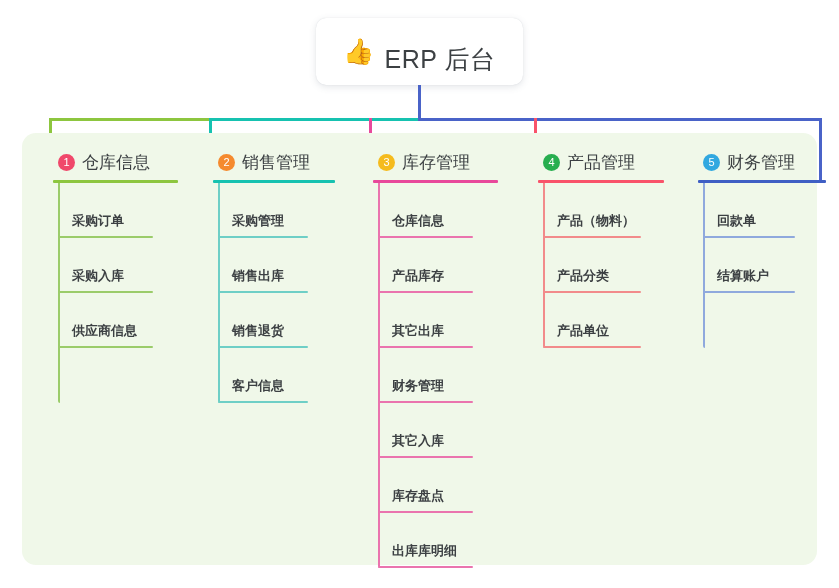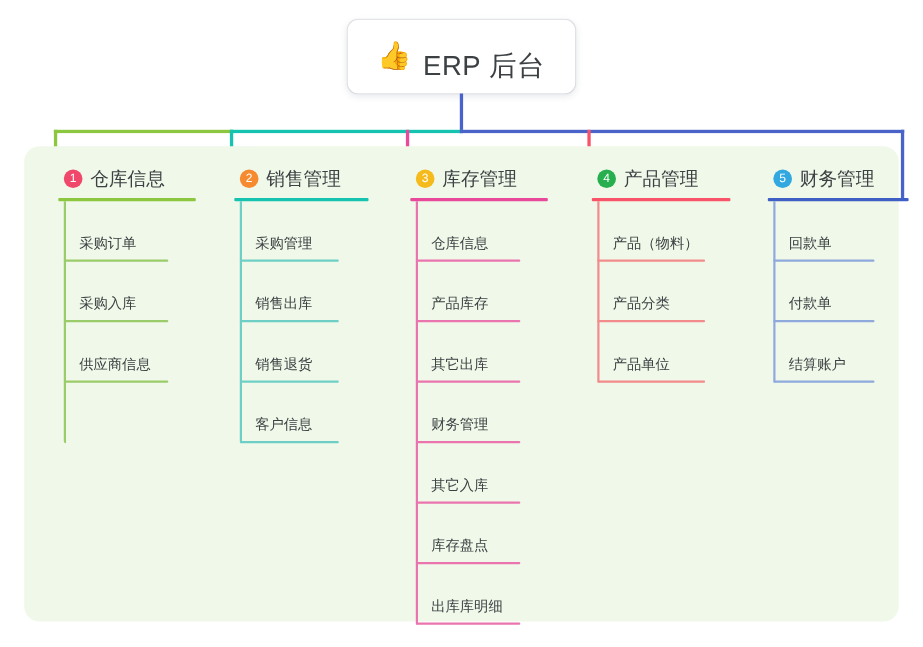--- a/index.html
+++ b/index.html
@@ -93,20 +93,21 @@
   .header-rule {
     height: 3px;
     border-radius: 1px;
     margin-top: 3px;
   }
 
   
   .items {
     position: relative;
     margin-top: 0px;
+    font-weight: bold;
   }
   .spine {
     position: absolute;
     left: 18px;
     top: 0;
     width: 2px;
     border-bottom-left-radius: 3px;
   }
   .item {
     position: relative;
@@ -265,23 +266,19 @@
           <span class="col-title">财务管理</span>
         </div>
         <div class="header-rule" style="background: rgb(63, 95, 196); width: 128px; margin-left: 13px;"></div>
         <div class="items">
           <div class="spine" style="background: rgb(143, 169, 221); height: 165px;"></div>
           <div class="item">
             <span class="item-label">回款单</span>
             <div class="item-rule" style="background: rgb(143, 169, 221); width: 92px;"></div>
           </div>
           <div class="item">
-            <span class="item-label">付款单</span>
-            <div class="item-rule" style="background: rgb(143, 169, 221); width: 92px;"></div>
-          </div>
-          <div class="item">
             <span class="item-label">结算账户</span>
             <div class="item-rule" style="background: rgb(143, 169, 221); width: 92px;"></div>
           </div>
         </div>
       </div>
     </div>
 </div>
 
 </body></html>

